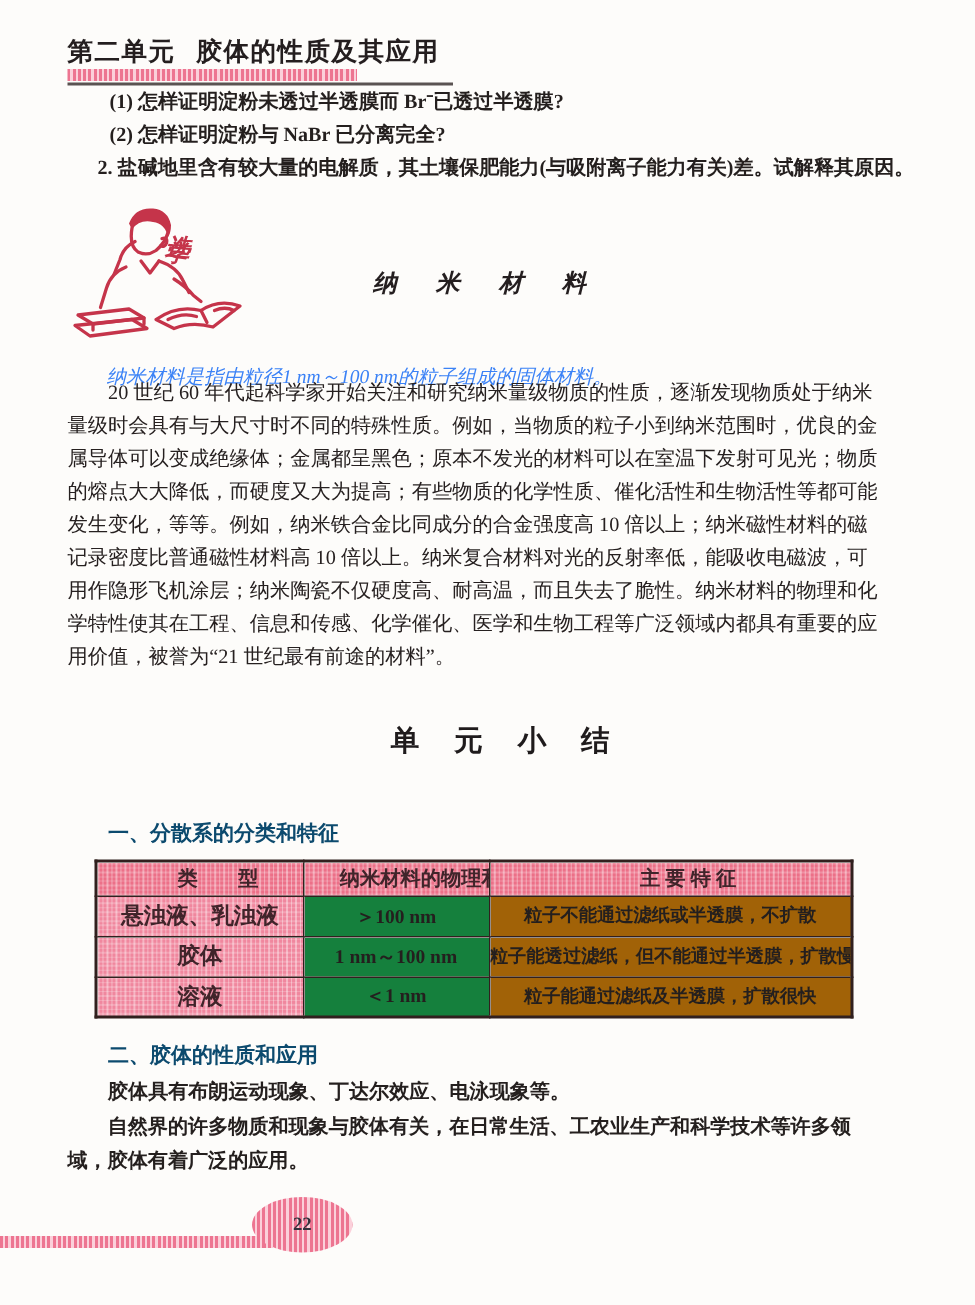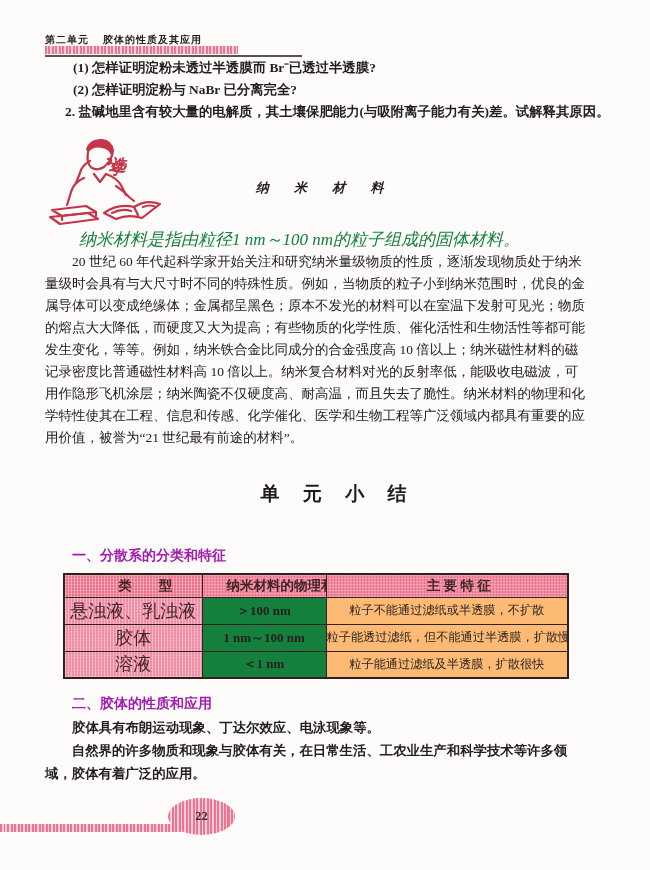--- a/index.html
+++ b/index.html
@@ -17,23 +17,23 @@
     position:relative;
     width:650px;height:870px;
     background:#fdfcfa;
     margin:0 auto;
     overflow:hidden;
     font-family:"Liberation Serif", serif;
     color:var(--ink);
   }
   
   .unit-header{
-    position:absolute;left:45px;top:33px;
+    position:absolute;left:45px;top:23px;
     font-family:"Liberation Sans", sans-serif;
-    font-weight:bold;font-size:10px;color:#241e1f;
+    font-weight:bold;font-size:17px;color:#241e1f;
     letter-spacing:1px;white-space:nowrap;
   }
   .unit-header .gap{display:inline-block;width:14px;}
   .stripe-bar{
     background:repeating-linear-gradient(90deg,
       var(--pink_stripe) 0 2px, var(--pink_stripe_light) 2px 3.5px);
   }
   .bar-top{position:absolute;left:45px;top:46px;width:193px;height:8px;}
   .thin-rule{position:absolute;left:45px;top:55px;width:257px;height:2px;background:#5a5352;}
   
@@ -51,44 +51,44 @@
     position:absolute;left:108px;top:143px;
     writing-mode:vertical-rl;
     font-family:"Liberation Serif", serif;font-style:italic;
     font-weight:bold;font-size:16px;letter-spacing:4px;
     color:var(--crimson);
     transform:rotate(5deg);
   }
   .nano-title{
     position:absolute;left:0;right:0;top:179px;
     text-align:center;
-    font-style:italic;font-weight:bold;font-size:13px;
+    font-style:italic;font-weight:bold;font-size:16px;
     letter-spacing:11px;color:#241e1f;
   }
   .nano-intro{
-    position:absolute;left:45px;top:229px;width:565px;
-    font-style:italic;font-size:17px;line-height:22px;
-    text-indent:2em;color:#15803d;
+    position:absolute;left:45px;top:240px;width:565px;
+    font-style:italic;font-size:13px;line-height:22px;
+    text-indent:2em;color:#3b82f6;
   }
   .nano-body{
     position:absolute;left:45px;top:251px;width:566px;
     font-size:13.5px;line-height:22px;
     text-indent:2em;color:#262020;
     white-space:pre-line;
   }
   
   .summary-title{
     position:absolute;left:0;right:0;top:481px;
     text-align:center;
     font-family:"Liberation Sans", sans-serif;
     font-weight:bold;font-size:19px;letter-spacing:9px;color:#1f1b1c;margin-left:26px;
   }
   .sec-heading{
     position:absolute;left:72px;
-    font-size:14px;font-weight:bold;color:#a21caf;white-space:nowrap;
+    font-size:14px;font-weight:bold;color:#0c4a6e;white-space:nowrap;
   }
   .sec-one{top:547px;}
   .sec-two{top:695px;text-align:center;}
   .sec-para{
     position:absolute;left:45px;width:566px;
     font-size:13.4px;line-height:22.5px;font-weight:600;color:#241f1e;
   }
   .para-brown{top:717px;padding-left:27px;}
   .para-nature{top:740px;text-indent:2em;white-space:pre-line;}
   
@@ -111,23 +111,23 @@
   .rowpink{
     background-color:var(--table_pink_row);
     background-image:
       repeating-linear-gradient(90deg, rgba(255,255,255,.38) 0 1px, transparent 1px 3px),
       repeating-linear-gradient(0deg, rgba(255,255,255,.22) 0 1px, transparent 1px 3px);
   }
   .dispersion-table thead th{
     height:23px;font-size:13.5px;font-weight:bold;color:var(--maroon_text);padding-left:24px;
   }
   .dispersion-table tbody tr{height:27px;}
-  .cell-type{font-size:18px;font-weight:normal;color:var(--maroon_text);}
+  .cell-type{font-size:15px;font-weight:bold;color:var(--maroon_text);}
   .cell-size{font-size:13px;font-weight:600;color:#241f1e;background:#15803d;}
-  .cell-feat{font-size:12.2px;font-weight:400;color:#241f1e;background:#fdba74;}
+  .cell-feat{font-size:12.2px;font-weight:700;color:#241f1e;background:#a16207;}
   
   .bar-bottom{position:absolute;left:0;top:824px;width:182px;height:8px;}
   .page-oval{
     position:absolute;left:168px;top:798px;width:67px;height:37px;
     border-radius:50%;
     background:repeating-linear-gradient(90deg,
       var(--pink_stripe) 0 2px, var(--pink_stripe_light) 2px 3.5px);
     display:flex;align-items:center;justify-content:center;
   }
   .page-num{font-size:12.5px;font-weight:bold;color:#33333d;font-family:"Liberation Serif", serif;}

